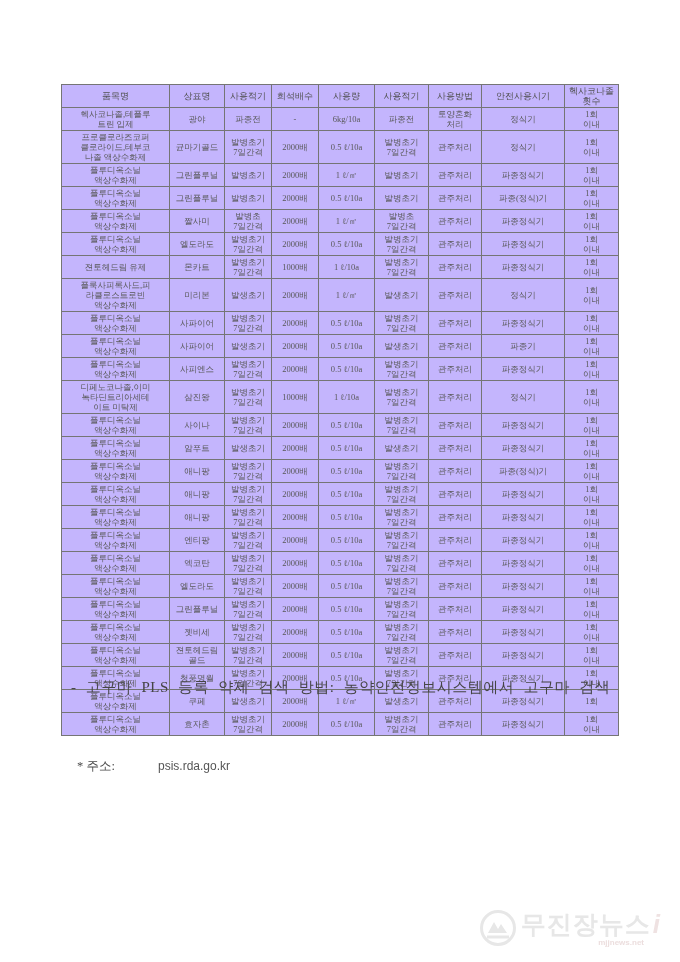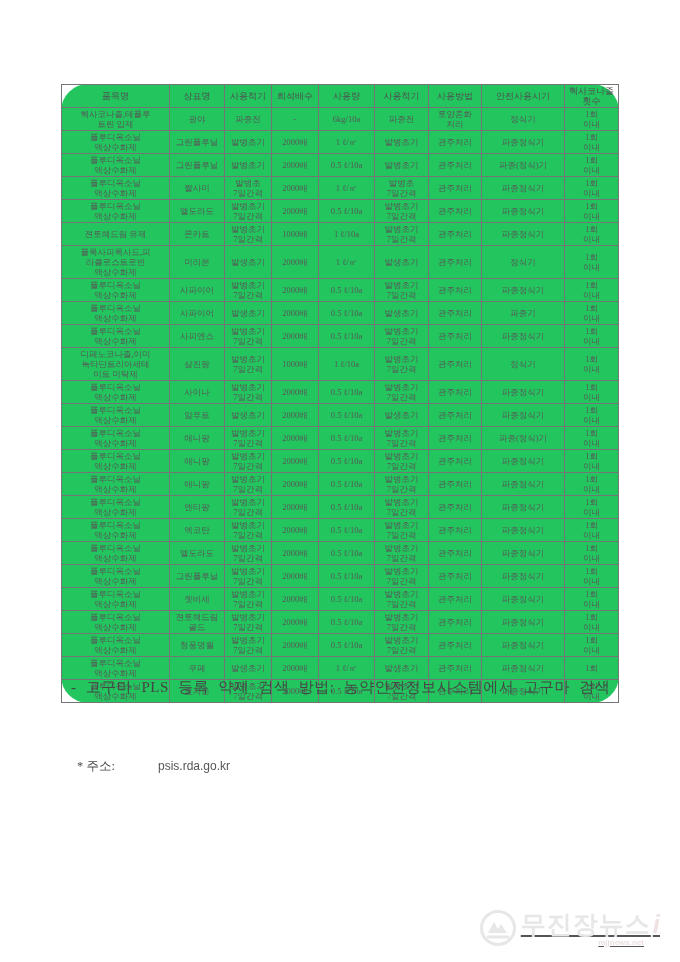--- a/index.html
+++ b/index.html
@@ -13,22 +13,21 @@
   }
   .doc-table-wrap {
     position: absolute;
     left: 61px; top: 84px;
     width: 557px;
   }
   table.pls-table {
     border-collapse: collapse;
     table-layout: fixed;
     width: 557px;
-    background: #22c55e;
-    border-radius: 27px;
+    background: #c4b5fd;
   }
   table.pls-table th, table.pls-table td {
     border: 1px solid #757575;
     font-size: 8.5px;
     line-height: 10px;
     font-weight: normal;
     text-align: center;
     vertical-align: middle;
     padding: 1px 1px;
     white-space: pre-line;
@@ -71,21 +70,20 @@
     color: #555555;
     padding-left: 40px;
   }
   .watermark {
     position: absolute;
     right: 20px; top: 908px;
     display: flex;
     align-items: center;
     gap: 5px;
     user-select: none;
-    text-decoration: underline;
   }
   .wm-logo { width: 36px; height: 36px; }
   .wm-textcol { display: flex; flex-direction: column; align-items: flex-end; }
   .wm-brandrow {
     display: flex; align-items: baseline;
     font-family: "Liberation Sans", "DejaVu Sans", sans-serif;
   }
   .wm-brand {
     font-size: 25px;
     font-weight: bold;
@@ -148,20 +146,36 @@
           <td class="col3">-</td>
           <td class="col4">6kg/10a</td>
           <td class="col5">파종전</td>
           <td class="col6">토양혼화
 처리</td>
           <td class="col7">정식기</td>
           <td class="col8">1회
 이내</td>
         </tr>
         <tr>
+          <td class="col0">프로클로라즈코퍼
+클로라이드,테부코
+나졸 액상수화제</td>
+          <td class="col1">균마기골드</td>
+          <td class="col2">발병초기
+7일간격</td>
+          <td class="col3">2000배</td>
+          <td class="col4">0.5 ℓ/10a</td>
+          <td class="col5">발병초기
+7일간격</td>
+          <td class="col6">관주처리</td>
+          <td class="col7">정식기</td>
+          <td class="col8">1회
+이내</td>
+        </tr>
+        <tr>
           <td class="col0">플루디옥소닐
 액상수화제</td>
           <td class="col1">그린플루닐</td>
           <td class="col2">발병초기</td>
           <td class="col3">2000배</td>
           <td class="col4">1 ℓ/㎡</td>
           <td class="col5">발병초기</td>
           <td class="col6">관주처리</td>
           <td class="col7">파종정식기</td>
           <td class="col8">1회

